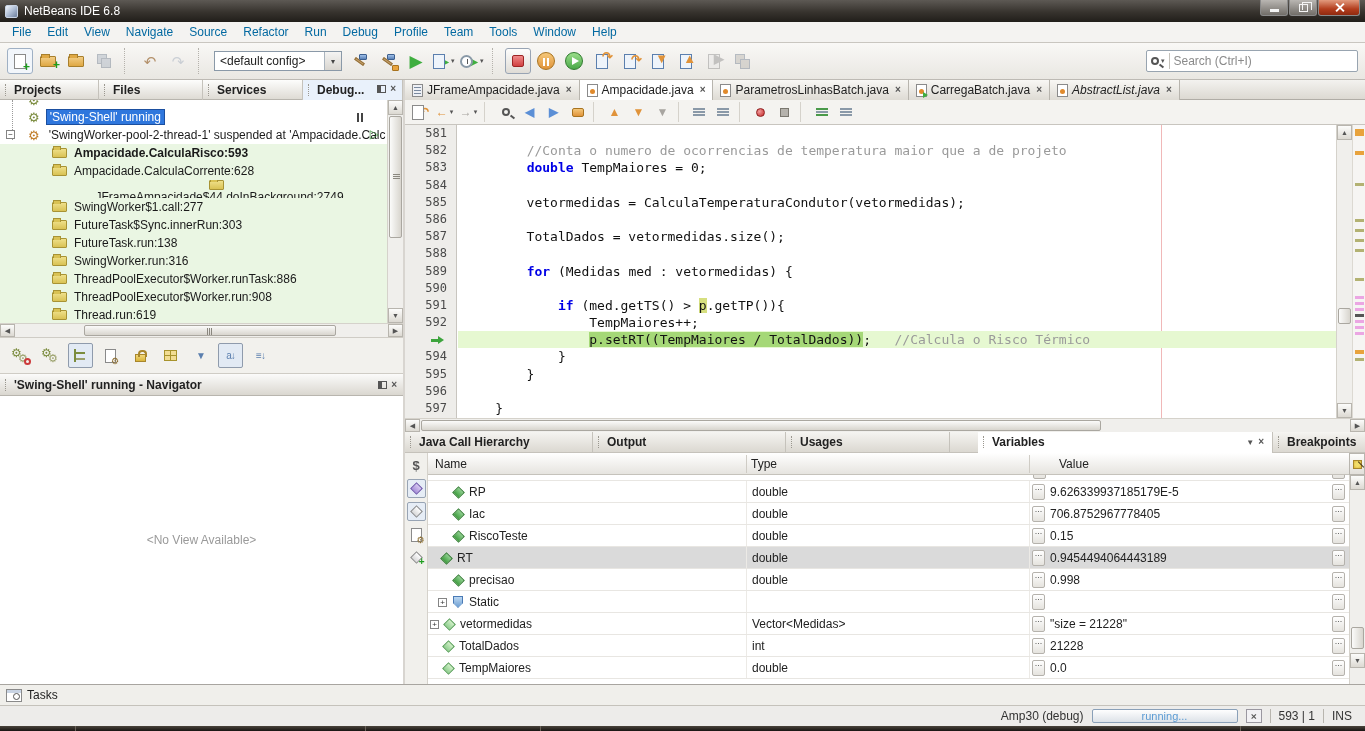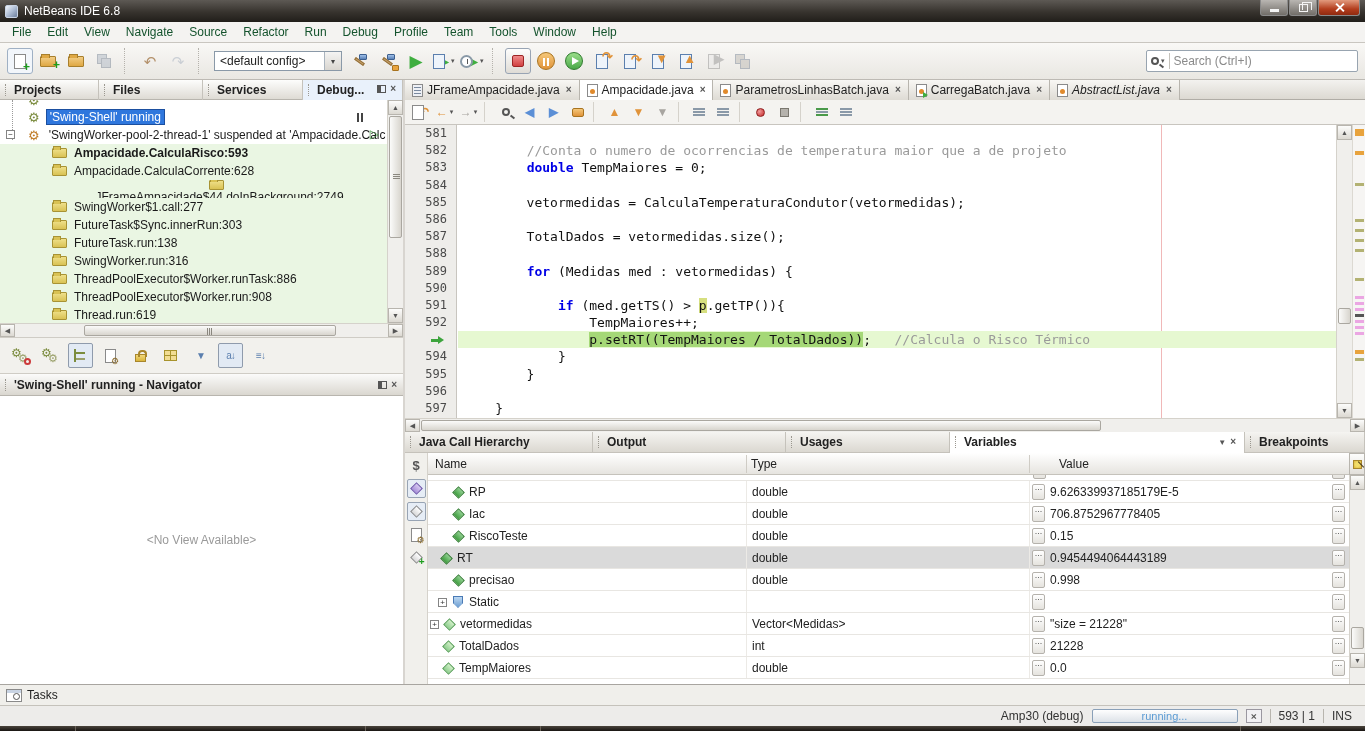--- a/index.html
+++ b/index.html
@@ -20,21 +20,21 @@
   .wb-min { width:9px; height:3px; background:#f4f4f4; margin-top:6px; }
   .wb-max { width:9px; height:8px; border:1px solid #f4f4f4; position:relative; }
   .wb-max:before { content:""; position:absolute; left:2px; top:-3px; width:8px; height:7px; border:1px solid #f4f4f4; border-bottom:none; }
   .wb-x { position:relative; width:11px; height:11px; }
   .wb-x:before,.wb-x:after { content:""; position:absolute; left:5px; top:0; width:2px; height:11px; background:#fff; }
   .wb-x:before { transform:rotate(45deg);} .wb-x:after { transform:rotate(-45deg);}
 
   
   .menubar { position:absolute; left:0; top:22px; width:1365px; height:21px; background:#f4f3f1;
     border-bottom:1px solid #c9c6c0; display:flex; align-items:center; padding-left:4px; }
-  .menu-item { padding:16px 8px; font-size:12px; color:#14532d; }
+  .menu-item { padding:16px 8px; font-size:12px; color:#0369a1; }
   .toolbar { position:absolute; left:0; top:43px; width:1365px; height:37px;
     background:linear-gradient(#f9f8f6,#e9e7e2); border-bottom:1px solid #bdbab4;
     display:flex; align-items:center; padding-left:6px; }
   .tbtn { width:26px; height:26px; margin:0 1px; display:flex; align-items:center; justify-content:center; position:relative; border:1px solid transparent; border-radius:3px; }
   .tbtn.framed { border:1px solid #9fb0c4; background:#f2f6fb; }
   .tbtn.dim { opacity:.45; }
   .tsep { width:8px; height:26px; border-left:1px dotted #b5b2ac; margin:0 4px 0 6px; }
   .ic-page { width:12px; height:15px; background:#fff; border:1px solid #8a8a8a; position:relative; }
   .ic-page.blue { border-color:#5b7fae; background:#eef4fb; }
   .ic-page.gray { background:#e8e8e8; }
@@ -198,21 +198,21 @@
 
   .ed-hscroll { position:absolute; left:0; top:338px; width:960px; height:14px; background:#f0efec; border-top:1px solid #d5d2cb; }
   .ed-hscroll .sbtn { height:13px; }
   .ed-hscroll .left { left:0; } .ed-hscroll .right { left:auto; right:0; }
 
   .bottom-tabs { position:absolute; left:0; top:352px; width:960px; height:21px; display:flex;
     background:linear-gradient(#f5f4f1,#dbd8d1); border-bottom:1px solid #c5c2bb; }
   .btab { flex:none; height:21px; padding:3px 6px 0 14px; font-size:12px; font-weight:bold; color:#222;
     border-right:1px solid #c5c2bb; position:relative; white-space:nowrap; overflow:hidden; }
   .btab:before { content:""; position:absolute; left:5px; top:4px; height:12px; border-left:1px dotted #9a978f; }
-  .btab.active { background:#fff; display:flex; align-items:flex-start; }
+  .btab.active { background:#fff; display:flex; align-items:flex-start;margin-left:28px; }
   .filter-ic { font-size:8px; color:#555; margin-top:2px; }
 
   .bottom-content { position:absolute; left:0; top:373px; width:960px; height:231px; background:#fff; }
   .rail { position:absolute; left:0; top:0; width:23px; height:231px; background:#f1f0ec; border-right:1px solid #d5d2cb;
     display:flex; flex-direction:column; align-items:center; padding-top:3px; gap:4px; }
   .rbtn { width:19px; height:19px; display:flex; align-items:center; justify-content:center; border:1px solid transparent; position:relative; }
   .rbtn.pressed { border:1px solid #98a4b4; background:#e6edf6; border-radius:2px; }
   .dollar { font-size:13px; font-weight:bold; color:#555; }
   .diamond { width:9px; height:9px; transform:rotate(45deg); border:1px solid #2d7a2d; background:linear-gradient(#8fd08f,#3f9e3f); }
   .diamond.purple { border-color:#6a4fa8; background:linear-gradient(#d8c9f2,#a78fd9); }

